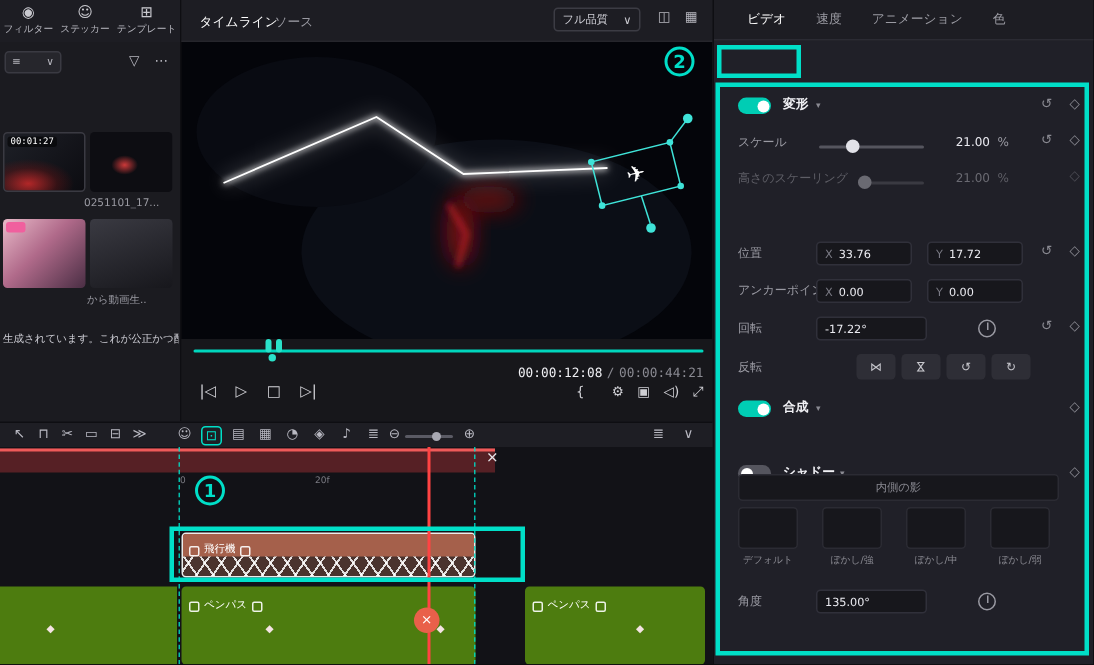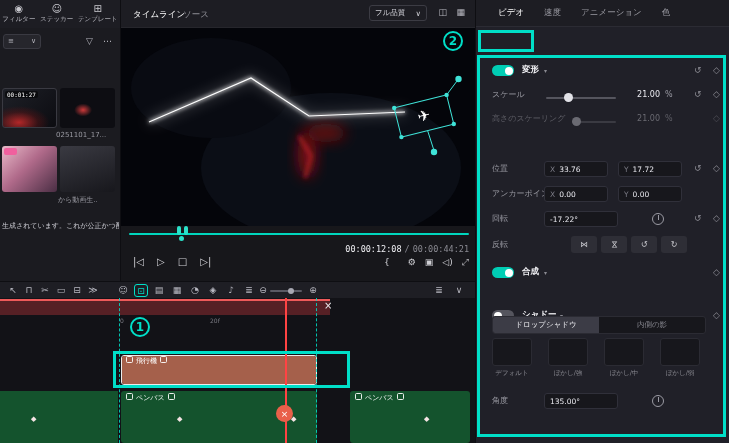--- a/index.html
+++ b/index.html
@@ -92,26 +92,26 @@
 .tt{position:absolute;top:0;width:14px;height:17px;line-height:17px;text-align:center;font-size:9px;color:#b9b9c2;cursor:pointer}
 .tt.sel{border:1px solid #00dfc8;border-radius:3px;color:#00dfc8;height:13px;line-height:12px;top:2px}
 .tt-slider{position:absolute;left:270px;top:8px;width:32px;height:2px;background:#5a5a64;border-radius:1px}
 .tt-slider .dot{position:absolute;left:18px;top:-2px;width:6px;height:6px;border-radius:50%;background:#a8a8b2;cursor:pointer}
 #tracks{position:absolute;left:0;top:298px;width:475px;height:145px;background:#121217;overflow:hidden}
 .band{position:absolute;left:0;top:1px;width:330px;height:16px;background:rgba(142,44,50,.55);border-top:2px solid #ef5a5a}
 .band-close{position:absolute;left:324px;top:2px;font-size:10px;color:#e8e8ec;cursor:pointer}
 .ruler-mark{position:absolute;top:19px;font-size:6px;color:#7a7a82}
 .clip{position:absolute;border-radius:3px;overflow:hidden;cursor:pointer}
 .clip.airplane{background:#4a332e;border:1px solid #ececec}
-.clip-head{height:28px;display:flex;align-items:flex-start;gap:3px;padding:0 4px;background:#a5604b}
+.clip-head{height:15px;display:flex;align-items:flex-end;gap:3px;padding:0 4px;background:#a5604b}
 .clip-label{font-size:7px;color:#fff;white-space:nowrap}
 .clip-ico{width:7px;height:7px;border:1px solid rgba(255,255,255,.9);border-radius:1.5px;flex:0 0 auto}
 .clip-body{height:16px}
 .hatch{background-image:repeating-linear-gradient(55deg,rgba(255,255,255,.85) 0 1.3px,transparent 1.3px 9px),repeating-linear-gradient(-55deg,rgba(255,255,255,.85) 0 1.3px,transparent 1.3px 9px)}
-.clip.pen{background:#14532d;padding-top:2px}
+.clip.pen{background:#4d7c0f;padding-top:2px}
 .clip.pen .clip-head{background:transparent;padding:0 5px}
 .kf-dia{position:absolute;font-size:7px;color:#f5e4e4;cursor:pointer}
 .dash-line{position:absolute;top:0;height:145px;width:0;border-left:1.5px dashed rgba(0,223,200,.85);z-index:20}
 .playhead{position:absolute;top:0;width:2px;height:145px;background:#ff4343;z-index:25;cursor:ew-resize}
 .ph-badge{position:absolute;width:17px;height:17px;border-radius:50%;background:#e9604a;color:#fff;display:flex;align-items:center;justify-content:center;font-size:9px;z-index:26;cursor:pointer}
 
 
 .ann-box{position:absolute;border:3px solid #00dfc8;z-index:60;pointer-events:none}
 .ann-circle{position:absolute;width:20px;height:20px;border:2.5px solid #00dfc8;border-radius:50%;color:#00dfc8;display:flex;align-items:center;justify-content:center;font-size:12px;font-weight:bold;z-index:60;background:rgba(8,10,12,.3)}
 </style>
@@ -343,21 +343,20 @@
         <div class="toggle off">
             <div class="knob"></div>
           </div>
         <span class="sec-title">シャドー</span>
         <span class="sec-caret" style="left:84px">▾</span>
         <span class="kfd">◇</span>
       </div>
 
       <div class="irow" style="top:260px">
         <div class="segmented">
-          <div class="seg active">ドロップシャドウ</div>
           <div class="seg">内側の影</div>
         </div>
       </div>
 
       <div class="irow" style="top:283px;height:44px">
         <div class="preset" style="left:16px"></div>
         <div class="preset" style="left:72px"></div>
         <div class="preset" style="left:128px"></div>
         <div class="preset" style="left:184px"></div>
         <span class="preset-label" style="left:10px">デフォルト</span>

